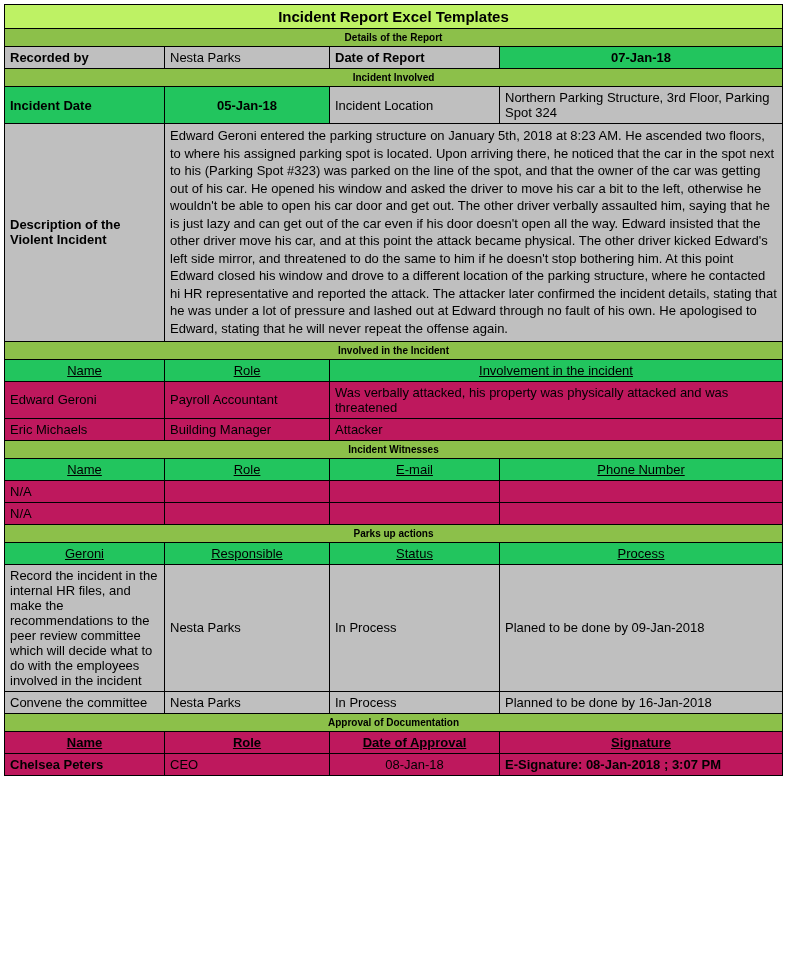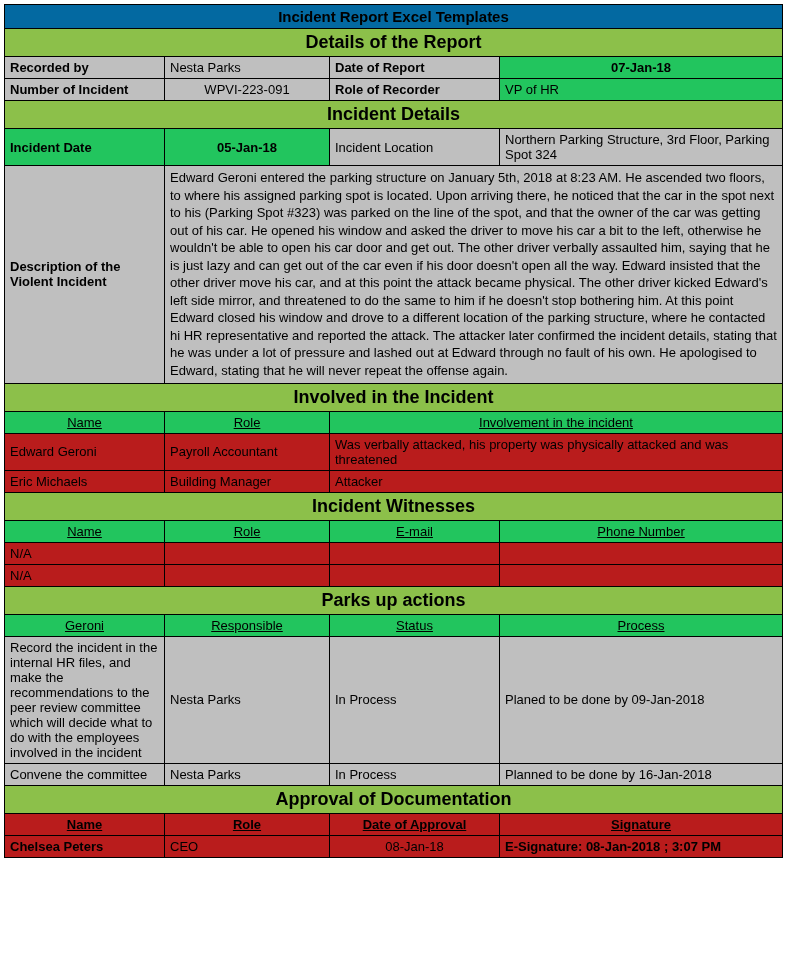--- a/index.html
+++ b/index.html
@@ -15,25 +15,25 @@
       border-collapse: collapse;
       width: 778px;
       table-layout: fixed;
     }
     td {
       border: 1px solid #000;
       padding: 3px 5px;
       vertical-align: middle;
       word-wrap: break-word;
     }
-    .title-row { background: #0369a1; font-weight: bold; text-align: center; font-size: 15px; }
-    .section-green { background: #8CC04A; font-weight: bold; text-align: center; font-size: 18px; }
+    .title-row { background: #bef264; font-weight: bold; text-align: center; font-size: 15px; }
+    .section-green { background: #8CC04A; font-weight: bold; text-align: center; font-size: 10px; }
     .gray { background: #BFBFBF; }
     .peach { background: #22c55e; }
-    .white { background: #b91c1c; }
+    .white { background: #be185d; }
     .bold { font-weight: bold; margin-left: 20px; }
     .center { text-align: center; }
     .underline { text-decoration: underline; }
     .col1 { width: 160px; }
     .col2 { width: 165px; }
     .col3 { width: 170px; }
     .col4 { width: 283px; }
     .desc { line-height: 1.35; margin-left: 35px; }
   </style>
 </head>
@@ -53,27 +53,21 @@
   <tr>
         <td colspan="4" class="section-green">Details of the Report</td>
       </tr>
   <tr>
     <td class="gray bold">Recorded by</td>
     <td class="gray">Nesta Parks</td>
     <td class="gray bold">Date of Report</td>
     <td class="peach bold center">07-Jan-18</td>
   </tr>
   <tr>
-    <td class="gray bold">Number of Incident</td>
-    <td class="gray center">WPVI-223-091</td>
-    <td class="gray bold">Role of Recorder</td>
-    <td class="peach">VP of HR</td>
-  </tr>
-  <tr>
-        <td colspan="4" class="section-green">Incident Details</td>
+        <td colspan="4" class="section-green">Incident Involved</td>
       </tr>
   <tr>
     <td class="peach bold">Incident Date</td>
     <td class="peach bold center">05-Jan-18</td>
     <td class="gray">Incident Location</td>
     <td class="gray">Northern Parking Structure, 3rd Floor, Parking Spot 324</td>
   </tr>
   <tr>
     <td class="gray bold">Description of the Violent Incident</td>
     <td colspan="3" class="gray desc">Edward Geroni entered the parking structure on January 5th, 2018 at 8:23 AM. He ascended two floors, to where his assigned parking spot is located. Upon arriving there, he noticed that the car in the spot next to his (Parking Spot #323) was parked on the line of the spot, and that the owner of the car was getting out of his car. He opened his window and asked the driver to move his car a bit to the left, otherwise he wouldn't be able to open his car door and get out. The other driver verbally assaulted him, saying that he is just lazy and can get out of the car even if his door doesn't open all the way. Edward insisted that the other driver move his car, and at this point the attack became physical. The other driver kicked Edward's left side mirror, and threatened to do the same to him if he doesn't stop bothering him. At this point Edward closed his window and drove to a different location of the parking structure, where he contacted hi HR representative and reported the attack. The attacker later confirmed the incident details, stating that he was under a lot of pressure and lashed out at Edward through no fault of his own. He apologised to Edward, stating that he will never repeat the offense again.</td>

